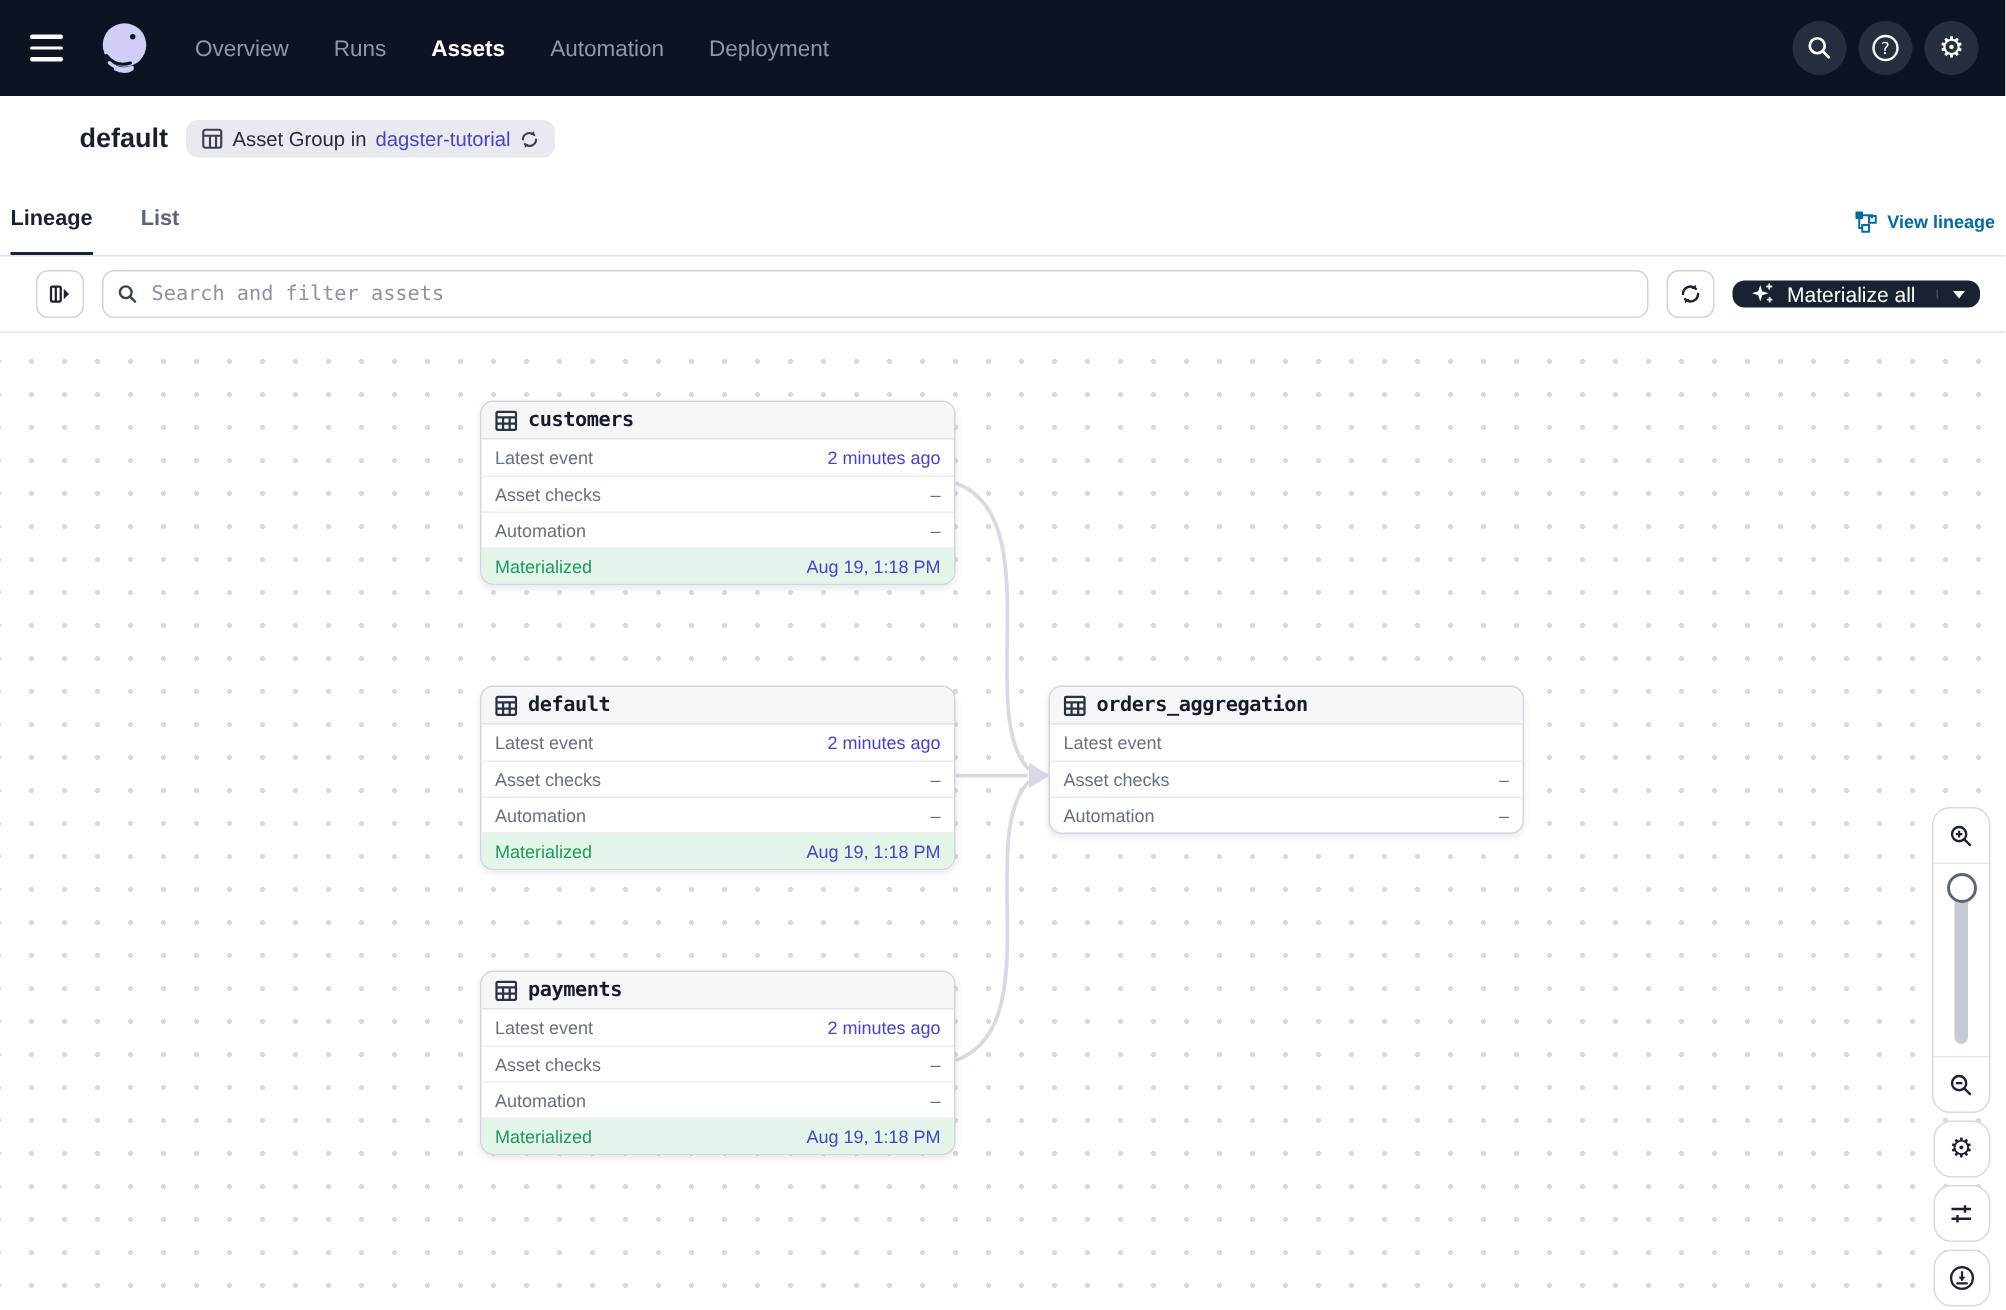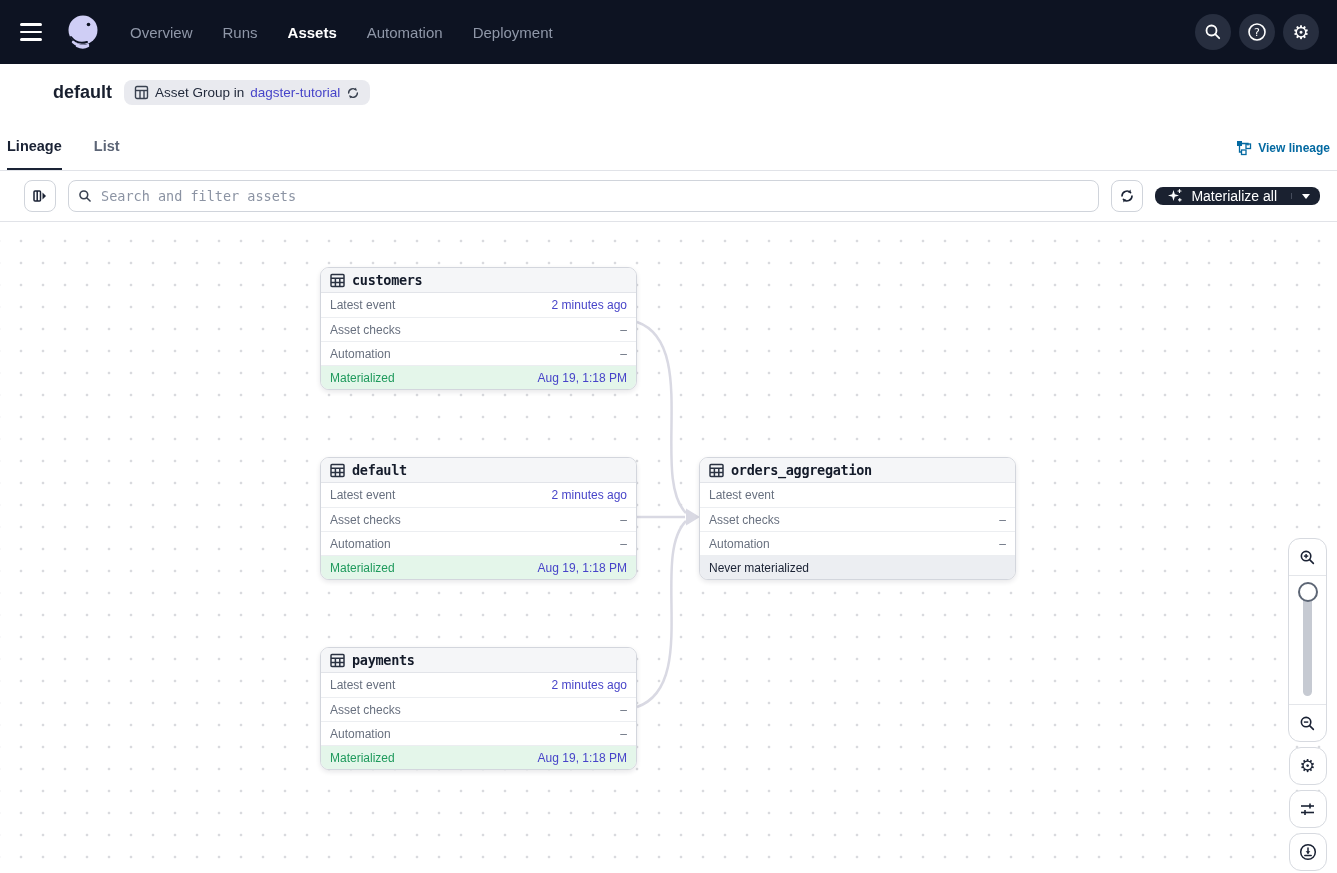--- a/index.html
+++ b/index.html
@@ -313,24 +313,20 @@
         <span class="row-label">Latest event</span>
         <span class="row-value"></span>
       </div>
       <div class="node-row">
         <span class="row-label">Asset checks</span>
         <span class="row-value muted">–</span>
       </div>
       <div class="node-row">
         <span class="row-label">Automation</span>
         <span class="row-value muted">–</span>
-      </div>
-      <div class="node-row status-never">
-        <span class="status-label">Never materialized</span>
-        <span class="row-value"></span>
       </div>
     </div>
 
     <div class="rail">
       <div class="zoom-pill">
         <div class="zoom-btn top">
           <svg width="17" height="17" viewBox="0 0 18 18">
               <circle cx="7.5" cy="7.5" r="5" stroke="currentColor" stroke-width="1.7" fill="none"></circle>
               <line x1="11.2" y1="11.2" x2="15.2" y2="15.2" stroke="currentColor" stroke-width="1.7" stroke-linecap="round"></line>
               <line x1="5.2" y1="7.5" x2="9.8" y2="7.5" stroke="currentColor" stroke-width="1.5"></line>

